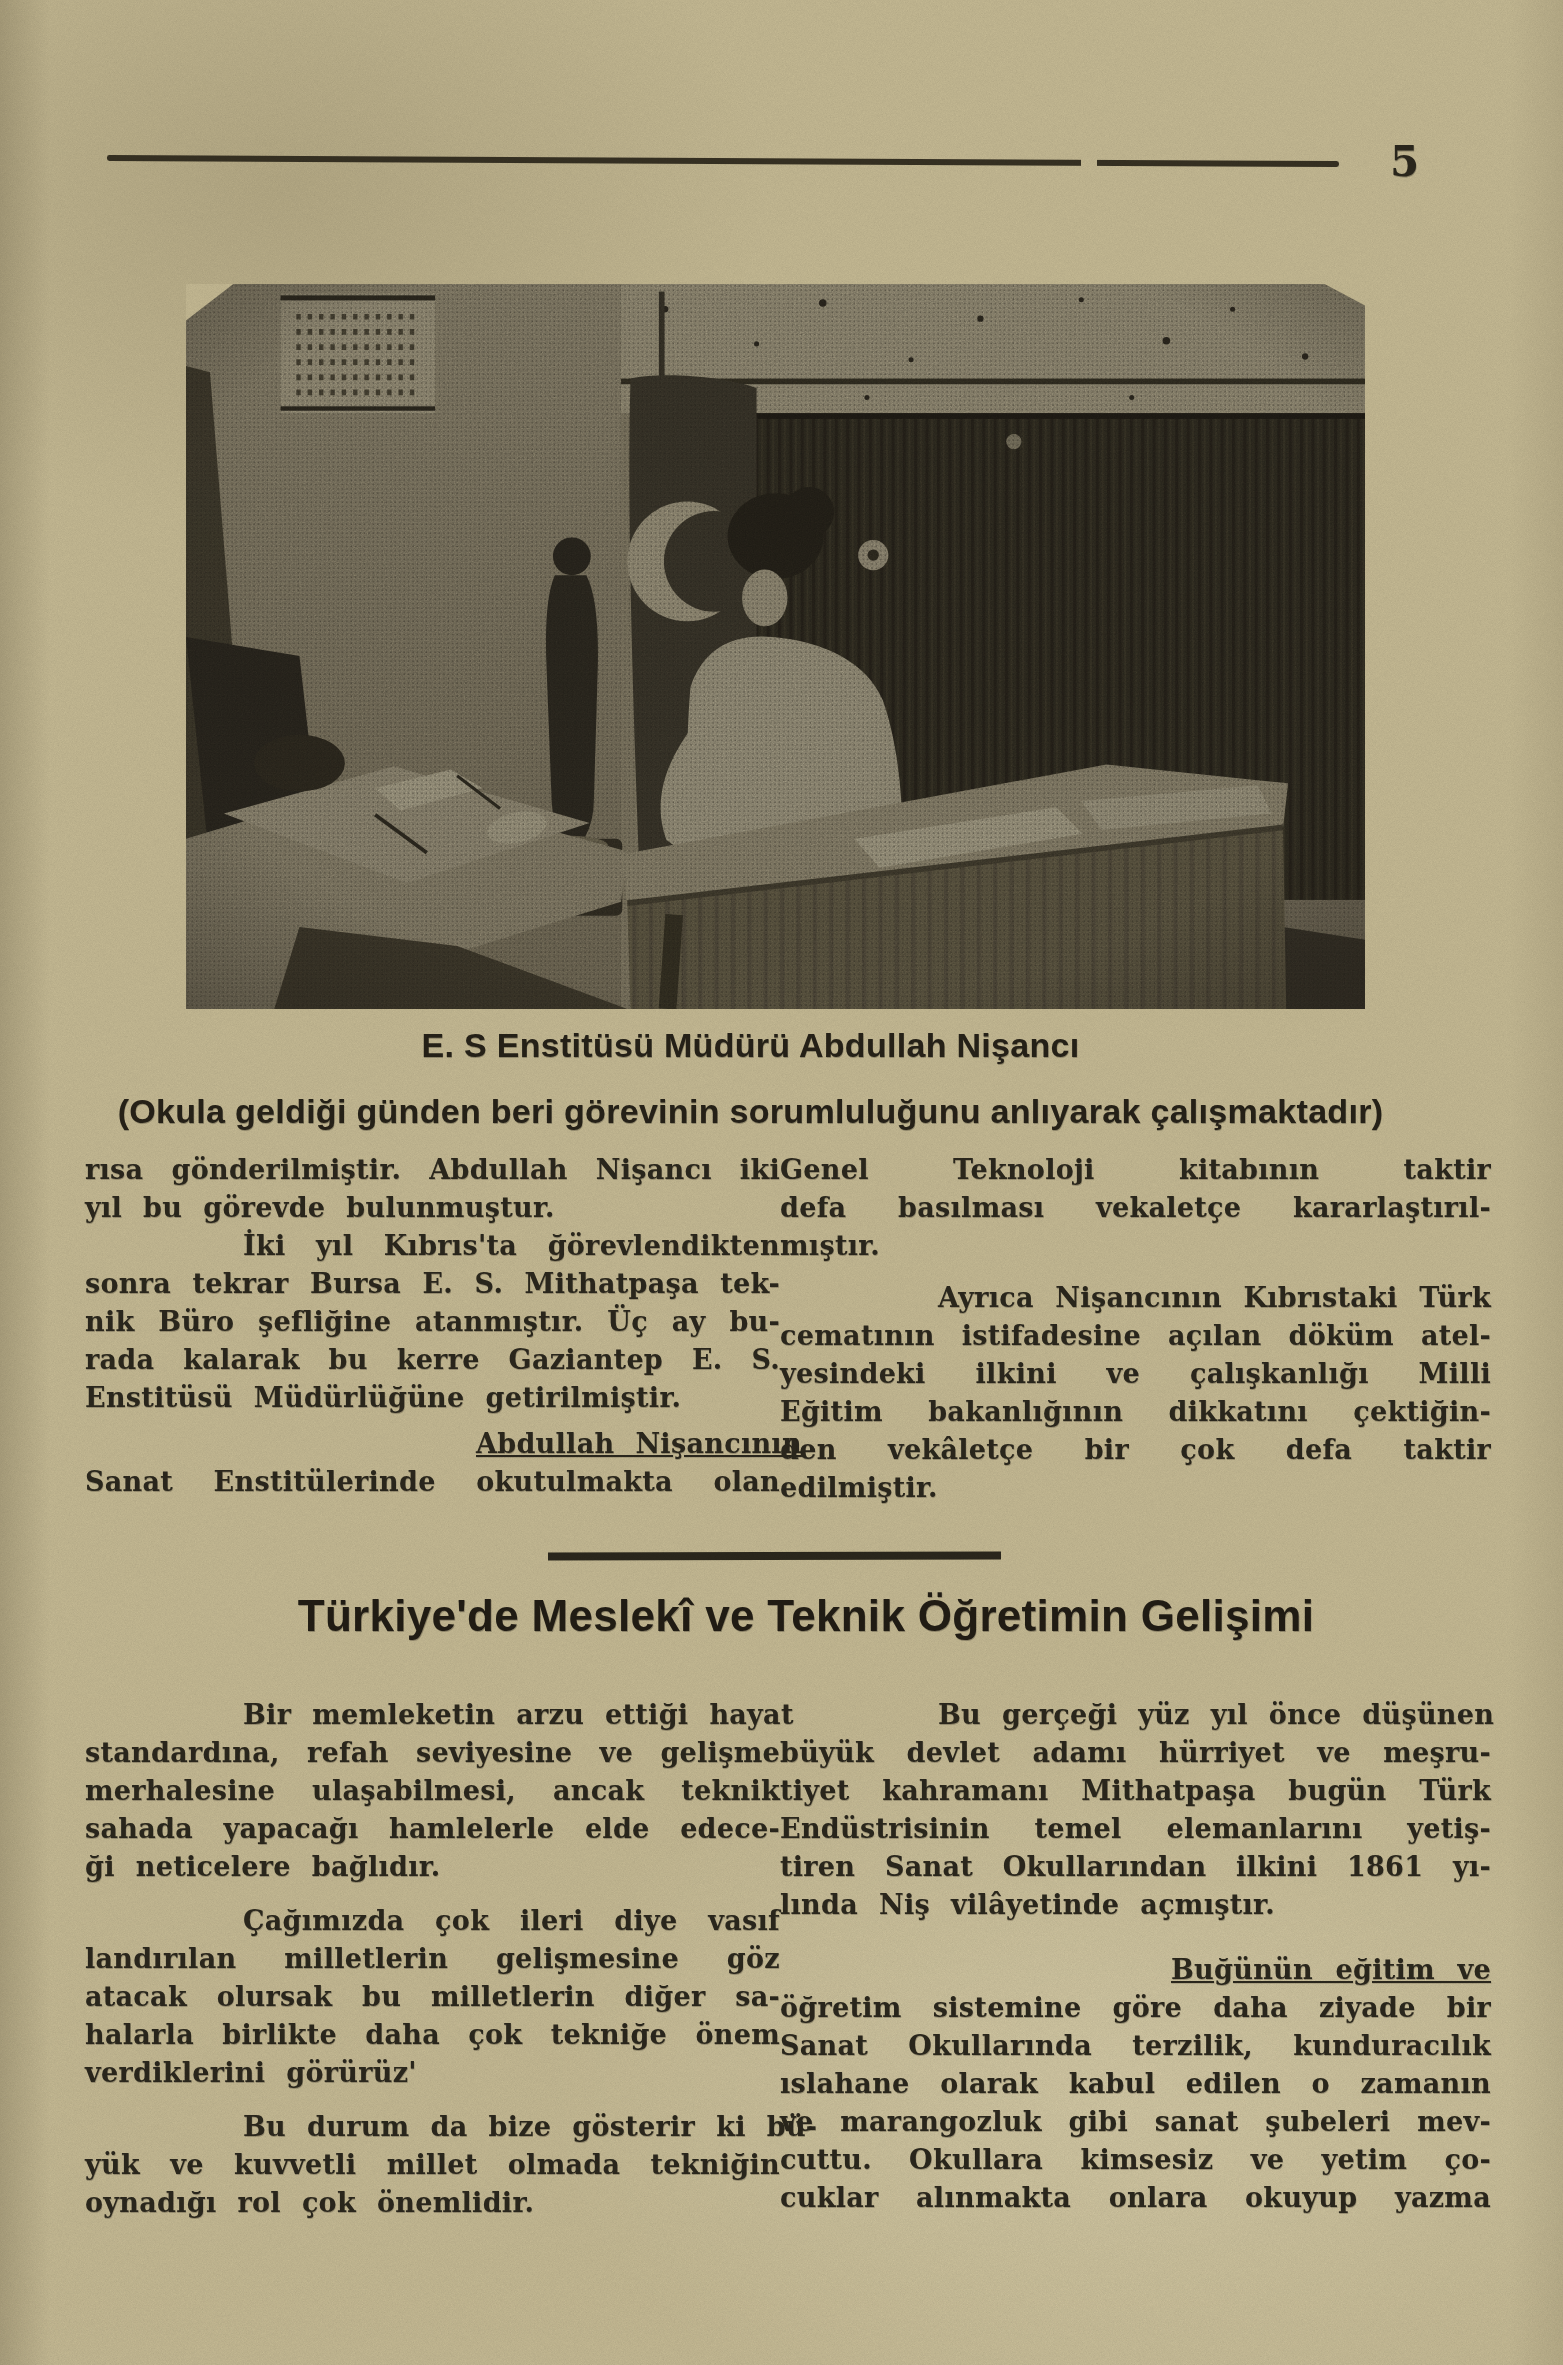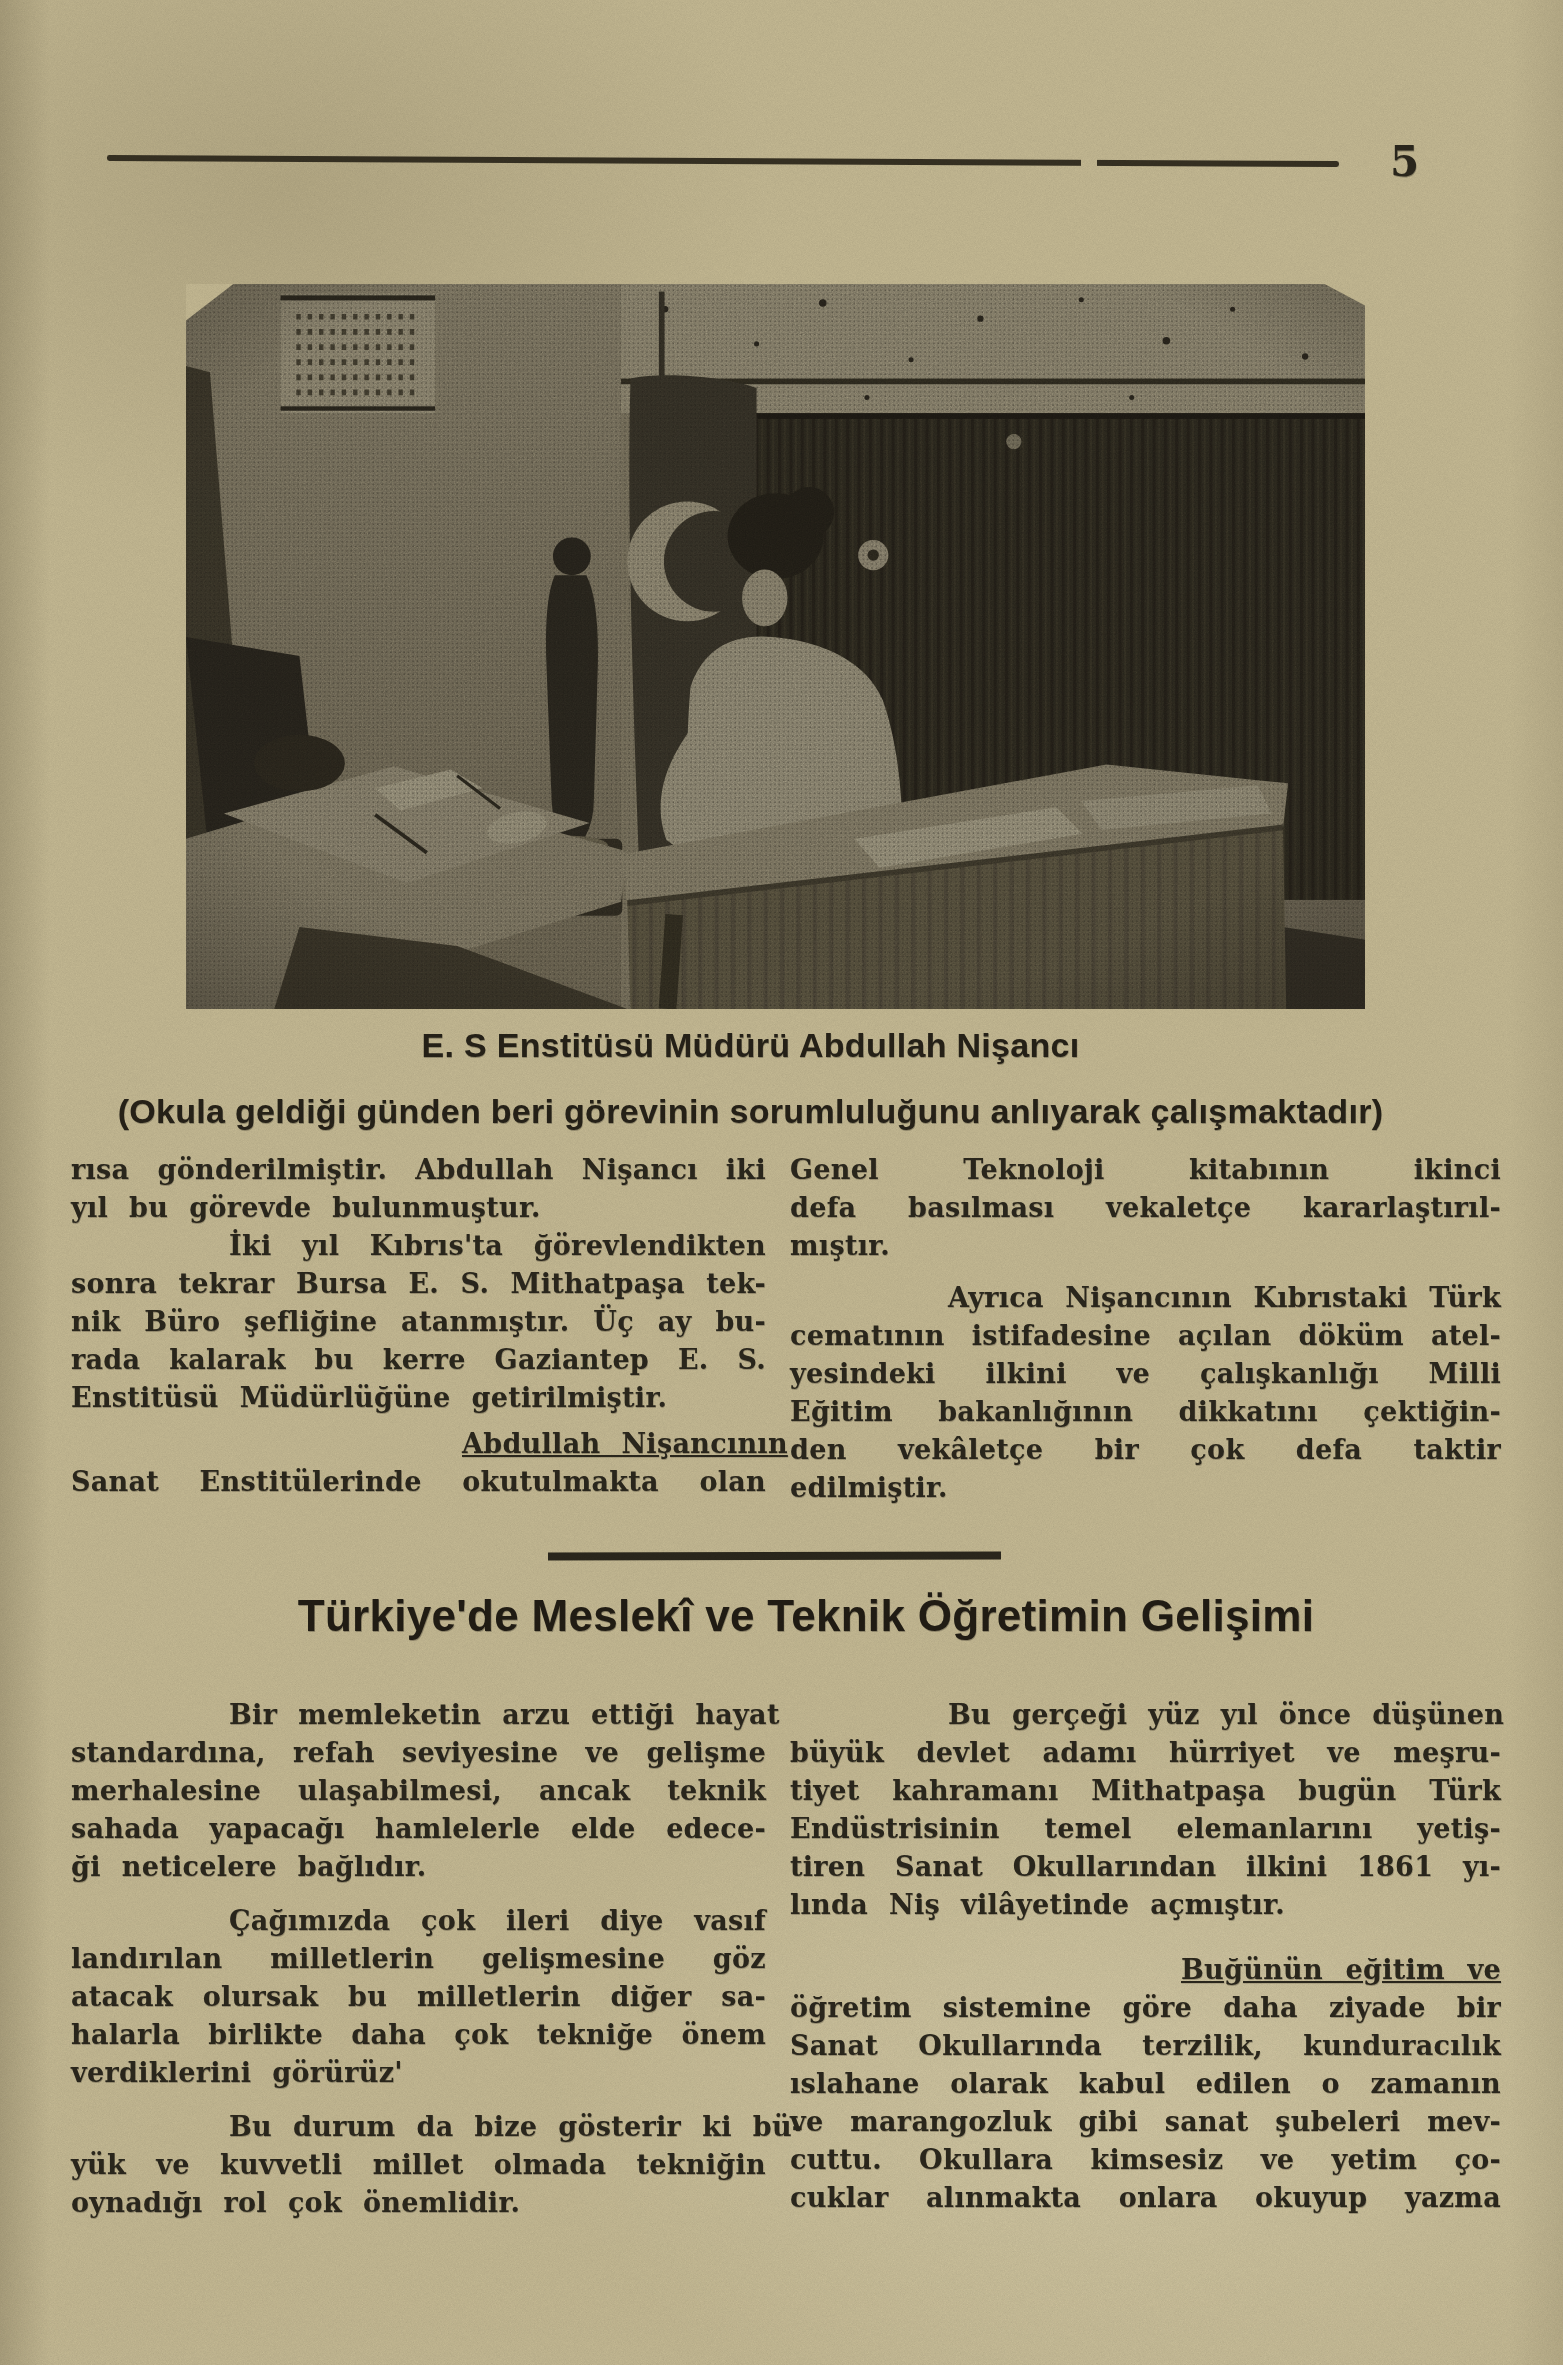--- a/index.html
+++ b/index.html
@@ -20,21 +20,21 @@
   .page-number{position:absolute; top:141px; left:1390px; font:700 42px/1 "DejaVu Serif", serif;
     color:var(--ink,#2e2a1f); letter-spacing:0.6px; text-shadow:0.6px 0.6px 0 rgba(46,42,31,.35);}
 
   .photo{position:absolute; top:284px; left:186px; width:1179px; height:725px; margin:0; padding:0;}
   .photo svg{display:block; width:100%; height:100%;}
 
   .caption{position:absolute; top:1012px; left:70px; width:1361px; text-align:center;
     font:700 34px/66px "Liberation Sans", sans-serif; color:#29241a; letter-spacing:0.3px;
     text-shadow:0.4px 0.5px 0 rgba(41,36,26,.3);}
 
-  .cols{position:absolute; left:71px; display:flex; gap:24px;}
+  .cols{position:absolute; left:85px; display:flex; }
   .s1{top:1151px;}
   .s2{top:1696px;}
   .col{color:var(--ink,#2e2a1f); font:700 27px/38px "DejaVu Serif", serif;
     word-spacing:11.3px; letter-spacing:0.3px; text-shadow:0.4px 0.6px 0 rgba(46,40,28,.28);}
   .colL{width:695px;}
   .colR{width:711px;}
   .s2 .col{line-height:38px;}
   .tline{text-align:justify; text-align-last:justify; white-space:nowrap;}
   .tline.nojust{text-align-last:left;}
   .tline.ind1{padding-left:158px;}
@@ -204,21 +204,21 @@
         <div class="tline nojust">yıl bu görevde bulunmuştur.</div>
         <div class="tline ind1">İki yıl Kıbrıs'ta ğörevlendikten</div>
         <div class="tline">sonra tekrar Bursa E. S. Mithatpaşa tek-</div>
         <div class="tline">nik Büro şefliğine atanmıştır. Üç ay bu-</div>
         <div class="tline">rada kalarak  bu kerre Gaziantep E. S.</div>
         <div class="tline nojust">Enstitüsü Müdürlüğüne getirilmiştir.</div>
         <div class="tline ind2" style="margin-top: 7.6px;">Abdullah Nişancının</div>
         <div class="tline">Sanat Enstitülerinde okutulmakta olan</div>
       </div>
     <div class="col colR">
-        <div class="tline">Genel Teknoloji kitabının ikinci</div>
+        <div class="tline">Genel Teknoloji kitabının taktir</div>
         <div class="tline">defa basılması vekaletçe kararlaştırıl-</div>
         <div class="tline nojust">mıştır.</div>
         <div class="tline ind1" style="margin-top: 14px;">Ayrıca Nişancının Kıbrıstaki Türk</div>
         <div class="tline">cematının istifadesine açılan döküm atel-</div>
         <div class="tline">yesindeki ilkini ve çalışkanlığı Milli</div>
         <div class="tline">Eğitim bakanlığının dikkatını çektiğin-</div>
         <div class="tline">den vekâletçe bir çok defa taktir</div>
         <div class="tline nojust">edilmiştir.</div>
       </div>
   </section>

